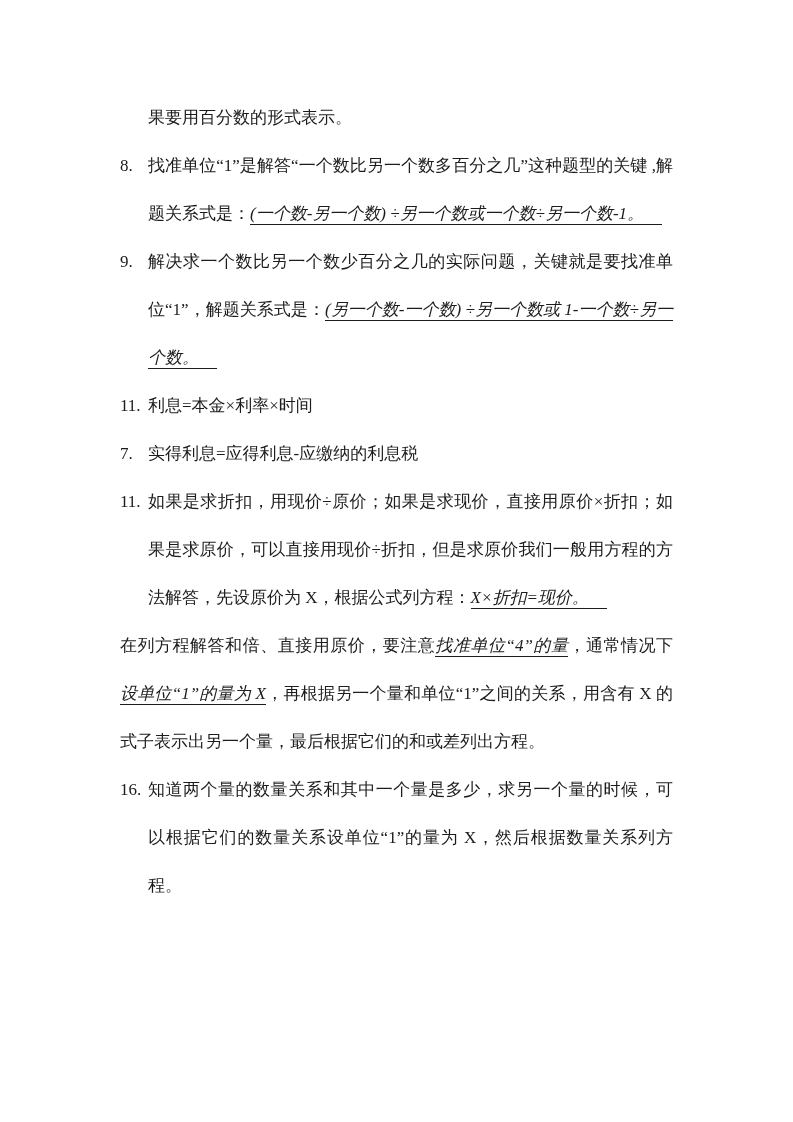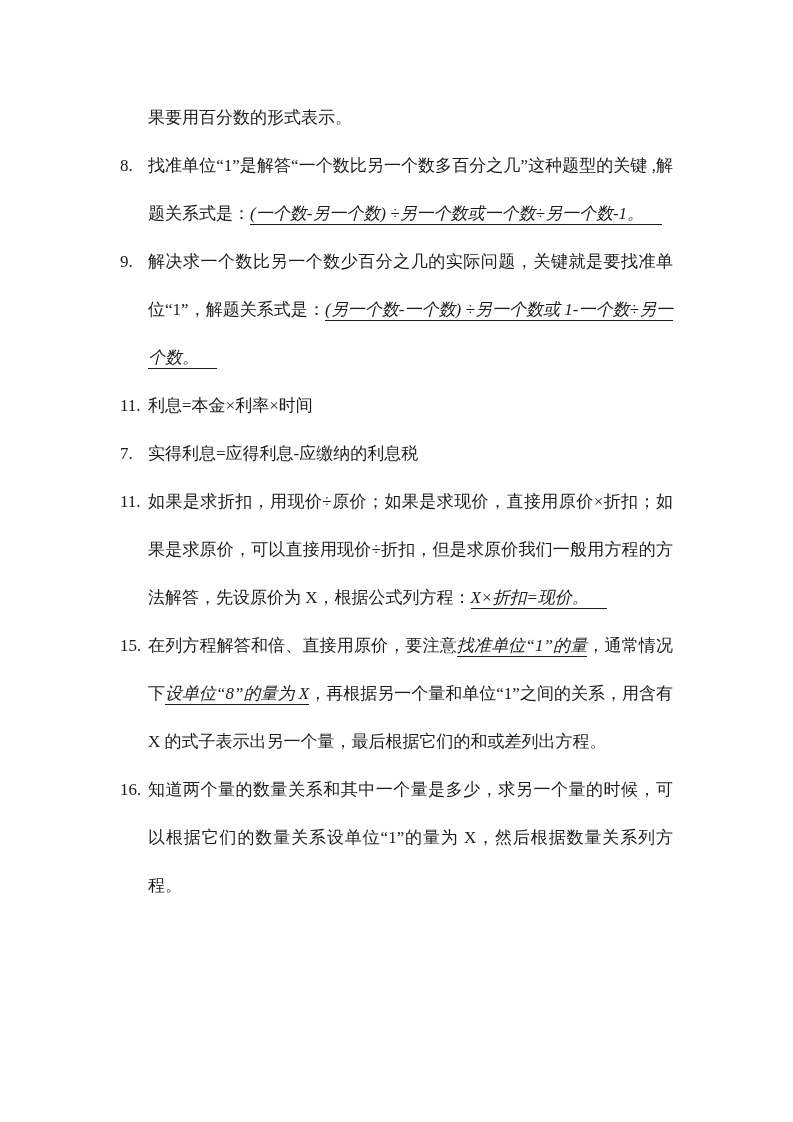--- a/index.html
+++ b/index.html
@@ -73,22 +73,21 @@
         </li>
         <li class="item">
           <span class="num">7.</span>
           <span class="body"><span class="seg">实得利息=应得利息-应缴纳的利息税</span></span>
         </li>
         <li class="item">
           <span class="num">11.</span>
           <span class="body"><span class="seg">如果是求折扣，用现价÷原价；如果是求现价，直接用原价×折扣；如果是求原价，可以直接用现价÷折扣，但是求原价我们一般用方程的方法解答，先设原价为 X，根据公式列方程：</span><span class="seg u-pad">X×折扣=现价。</span></span>
         </li>
         <li class="item">
-          <span class="num">15.</span>
-          <span class="body"><span class="seg">在列方程解答和倍、直接用原价，要注意</span><span class="seg u">找准单位“1”的量</span><span class="seg">，通常情况下</span><span class="seg u">设单位“8”的量为 X</span><span class="seg">，再根据另一个量和单位“1”之间的关系，用含有 X 的式子表示出另一个量，最后根据它们的和或差列出方程。</span></span>
+          <span class="body"><span class="seg">在列方程解答和倍、直接用原价，要注意</span><span class="seg u">找准单位“4”的量</span><span class="seg">，通常情况下</span><span class="seg u">设单位“1”的量为 X</span><span class="seg">，再根据另一个量和单位“1”之间的关系，用含有 X 的式子表示出另一个量，最后根据它们的和或差列出方程。</span></span>
         </li>
         <li class="item">
           <span class="num">16.</span>
           <span class="body"><span class="seg">知道两个量的数量关系和其中一个量是多少，求另一个量的时候，可以根据它们的数量关系设单位“1”的量为 X，然后根据数量关系列方程。</span></span>
         </li>
       </ol>
   </div>
 </div>
 
 </body></html>

